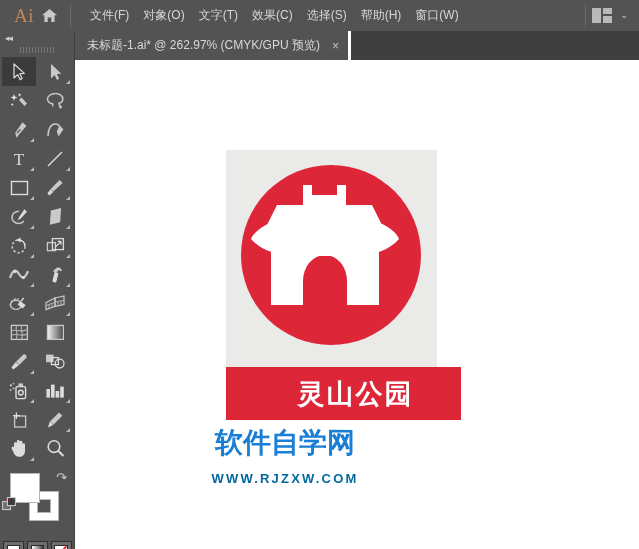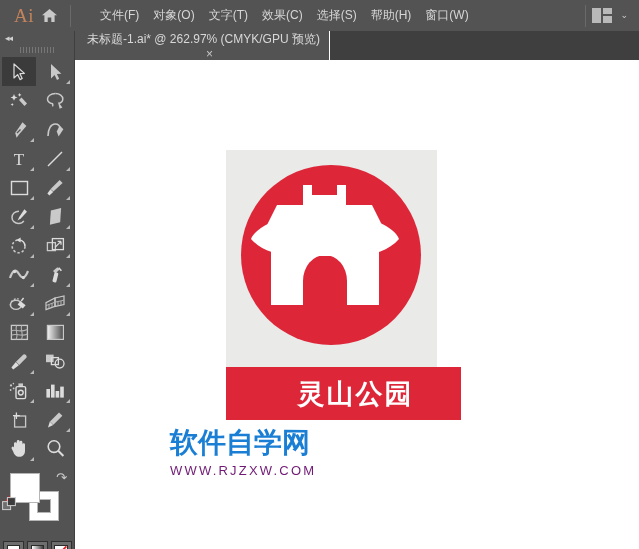--- a/index.html
+++ b/index.html
@@ -47,21 +47,21 @@
   }
   .sep-v {
     width: 1px; height: 22px;
     background: #6a6a6a;
     margin: 0 6px;
   }
   .menu-items {
     display: flex;
     align-items: flex-start;
     height: 31px;
-    margin-left: 16px;
+    margin-left: 6px;
   }
   .menu-item {
     font-size: 12px;
     color: #d6d6d6;
     padding: 0 7px;
     line-height: 31px;
     white-space: nowrap;
     cursor: default;
   }
   .menubar-right {
@@ -90,23 +90,22 @@
     width: 564px; height: 29px;
     background: #3f3f3f;
     display: flex;
     align-items: stretch;
   }
   .doc-tab {
     display: flex;
     align-items: center;
     background: #535353;
     padding: 0 9px 0 12px;
-    border-right: 1px solid #ffffff;
+    border-right: 3px solid #ffffff;
     max-width: 330px;
-    flex-direction: column;
   }
   .doc-tab-label {
     font-size: 12px;
     color: #d8d8d8;
     white-space: nowrap;
     overflow: hidden;
     text-overflow: ellipsis;
   }
   .tab-close {
     margin-left: 12px;
@@ -273,37 +272,37 @@
     font-size: 27px;
     font-weight: 700;
     letter-spacing: 2px;
     font-family: "DejaVu Sans", "Liberation Sans", sans-serif;
     line-height: 1;
   }
   .watermark {
     position: absolute;
     left: 95px; top: 368px;
     width: 230px;
-    text-align: left;
+    text-align: center;
   }
   .wm-main {
     color: #1a7fd4;
     font-size: 28px;
     font-weight: 700;
     letter-spacing: 0px;
     line-height: 1.05;
     font-family: "DejaVu Sans", "Liberation Sans", sans-serif;
   }
   .wm-sub {
-    color: #701a75;
+    color: #0369a1;
     font-size: 13px;
-    font-weight: 400;
+    font-weight: 700;
     letter-spacing: 2.2px;
     line-height: 1.2;
-    margin-top: 6px;
+    margin-top: 14px;
     font-family: "Liberation Sans", sans-serif;
   }
 </style>
 </head>
 <body>
 
 <div id="app">
 
   <div class="menubar">
     <div class="ai-logo">Ai</div>

